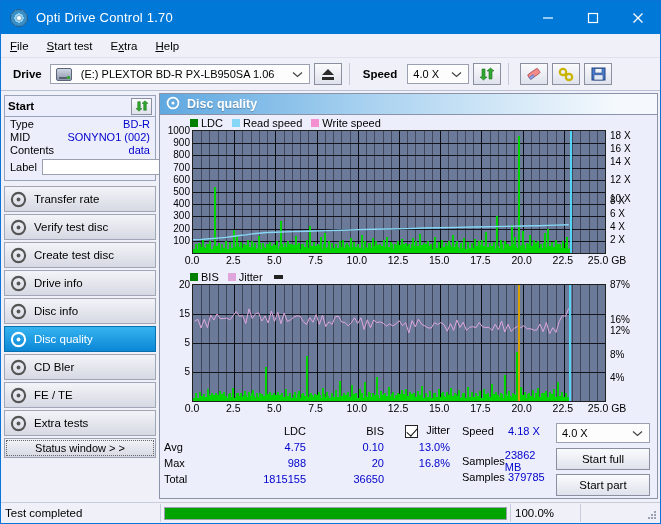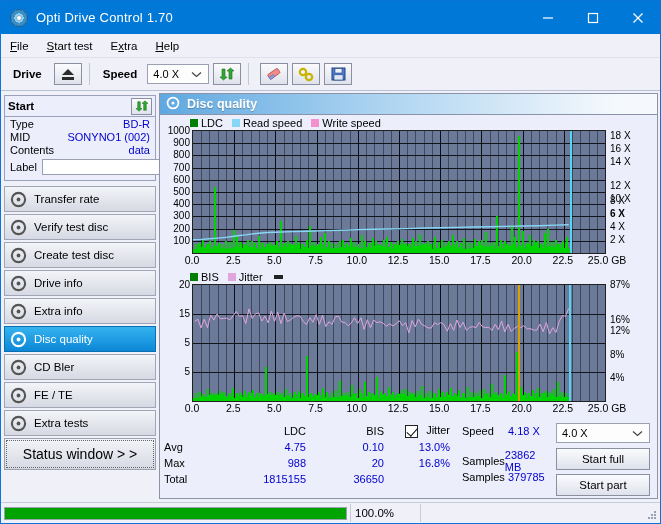--- a/index.html
+++ b/index.html
@@ -108,23 +108,23 @@
     background:linear-gradient(#f3f4f8,#d6d9e3);
     display:flex;align-items:center;box-sizing:border-box;
     font-size:11.5px;padding-left:5px;
   }
   .navbtn.active{
     background:linear-gradient(#35b3f0,#0b87d6);
     border:1px solid #0a6fae;color:#fff;
   }
   .navbtn .nico{width:17px;height:17px;margin-right:7px;flex:none;}
   .statuswin{
-    height:32px;border:1px solid #9aa0b0;
+    height:20px;border:1px solid #9aa0b0;
     background:linear-gradient(#f3f4f8,#d6d9e3);
-    display:flex;align-items:center;justify-content:center;font-size:14px;
+    display:flex;align-items:center;justify-content:center;font-size:11px;
     box-sizing:border-box;outline:1px dotted #666;outline-offset:-3px;
   }
   
   .right{flex:1;padding:2px 2px 0 0;box-sizing:border-box;}
   .panel{border:1px solid #8b93a8;background:#eceefb;height:406px;box-sizing:border-box;}
   .panel-hdr{
     height:20px;background:linear-gradient(to right,#5fa8e0,#a9d2f0 42%,#f5f9fd 92%);
     display:flex;align-items:center;padding-left:6px;border-bottom:1px solid #8b93a8;
   }
   .panel-hdr .ptitle{color:#fff;font-weight:bold;font-size:12.5px;margin-left:7px;
@@ -227,20 +227,29 @@
 
   <div class="menubar">
     <div class="menuitem"><u>F</u><span><span id="m0">ile</span></span></div>
     <div class="menuitem"><u>S</u><span id="m1">tart test</span></div>
     <div class="menuitem"><span id="m2a">E</span><u>x</u><span id="m2b">tra</span></div>
     <div class="menuitem"><u>H</u><span id="m3">elp</span></div>
   </div>
 
   <div class="toolbar">
     <div class="tb-label">Drive</div>
+    <div class="combo" id="drive-combo">
+      <div class="drive-ico"></div>
+      <div class="cb-text">(E:)   PLEXTOR BD-R  PX-LB950SA 1.06</div>
+      <div class="cb-arrow">
+        <svg width="11" height="7" viewBox="0 0 11 7">
+            <polyline points="1,1.5 5.5,5.5 10,1.5" fill="none" stroke="#444" stroke-width="1.2"></polyline>
+          </svg>
+      </div>
+    </div>
     <div class="tbtn">
       <div>
         <div class="eject-tri"></div>
         <div class="eject-bar"></div>
       </div>
     </div>
     <div class="sep"></div>
     <div class="tb-label">Speed</div>
     <div class="combo" id="speed-combo">
       <div class="cb-text">4.0 X</div>
@@ -355,21 +364,21 @@
           </span>
           <span>Drive info</span>
         </div>
         <div class="navbtn">
           <span class="nico">
             <svg width="17" height="17" viewBox="0 0 18 18">
                 <circle cx="9" cy="9" r="7" fill="none" stroke="#555" stroke-width="2.2"></circle>
                 <circle cx="9" cy="9" r="2" fill="#555"></circle>
               </svg>
           </span>
-          <span>Extra info</span>
+          <span>Disc info</span>
         </div>
         <div class="navbtn active">
           <span class="nico">
             <svg width="17" height="17" viewBox="0 0 18 18">
                 <circle cx="9" cy="9" r="7" fill="none" stroke="#fff" stroke-width="2.2"></circle>
                 <circle cx="9" cy="9" r="2" fill="#fff"></circle>
               </svg>
           </span>
           <span>Disc quality</span>
         </div>
@@ -792,24 +801,24 @@
               <div class="bar" style="left: 372.778px; width: 2px; height: 16.47px; background: rgb(0, 212, 0);"></div>
               <div class="bar" style="left: 376.568px; width: 2px; height: 10.98px; background: rgb(0, 212, 0);"></div>
               <svg width="412" height="122" style="position: absolute; left: 0px; top: 0px;">
                 <polyline points="0,108.6968085106383 8.24,108.37234042553192 16.48,107.72340425531915 24.72,107.07446808510639 32.96,106.42553191489361 39.552,105.45212765957447 46.144,104.47872340425532 52.736000000000004,103.82978723404256 59.32800000000001,102.8563829787234 65.92,102.20744680851064 74.16,101.55851063829788 82.4,101.23404255319149 98.88,100.58510638297872 115.36000000000001,100.26063829787233 131.84,99.61170212765957 148.32,99.2872340425532 164.8,98.63829787234043 181.28,98.31382978723404 197.76,97.98936170212767 214.24,97.66489361702128 230.72000000000003,97.01595744680851 247.2,96.69148936170212 263.68,96.36702127659575 280.16,96.04255319148936 296.64,95.71808510638297 313.12,95.3936170212766 329.6,95.06914893617021 346.08,94.74468085106383 362.56,94.09574468085107 375.744,93.77127659574468" fill="none" stroke="#86d7f5" stroke-width="1.4"></polyline>
               </svg>
               <div class="vline" style="left: 376.568px; background: rgb(85, 213, 245);"></div>
             </div>
           <div class="yaxis r" id="ldc-y-right" style="height:124px">
               <div class="ytick" style="top: 109.021px;">2 X</div>
               <div class="ytick" style="top: 96.0426px;">4 X</div>
-              <div class="ytick" style="top: 83.0638px; font-weight: bold;">6 X</div>
+              <div class="ytick" style="top: 83.0638px;">6 X</div>
               <div class="ytick" style="top: 70.0851px;">8 X</div>
               <div class="ytick" style="top: 68px;">10 X</div>
-              <div class="ytick" style="top: 55px;">12 X</div>
+              <div class="ytick" style="top: 49px;">12 X</div>
               <div class="ytick" style="top: 31.1489px;">14 X</div>
               <div class="ytick" style="top: 18.1702px;">16 X</div>
               <div class="ytick" style="top: 5.19149px;">18 X</div>
             </div>
         </div>
         <div class="xaxis" id="ldc-x" style="margin-left:32px;width:414px">
             <div class="xtick" style="left: 0px;">0.0</div>
             <div class="xtick" style="left: 41.2px;">2.5</div>
             <div class="xtick" style="left: 82.4px;">5.0</div>
             <div class="xtick" style="left: 123.6px;">7.5</div>
@@ -1258,20 +1267,21 @@
               <div class="sbtn">Start part</div>
             </div>
           </div>
         </div>
 
       </div>
     </div>
   </div>
 
   <div class="statusbar">
+    <div class="sb-cell sb-text">Test completed</div>
     <div class="sb-cell sb-prog">
       <div class="progtrack">
         <div class="progfill" id="progfill" style="width: 100%;"></div>
       </div>
     </div>
     <div class="sb-cell sb-pct">100.0%</div>
     <div class="grip"></div>
   </div>
 
 </div>

